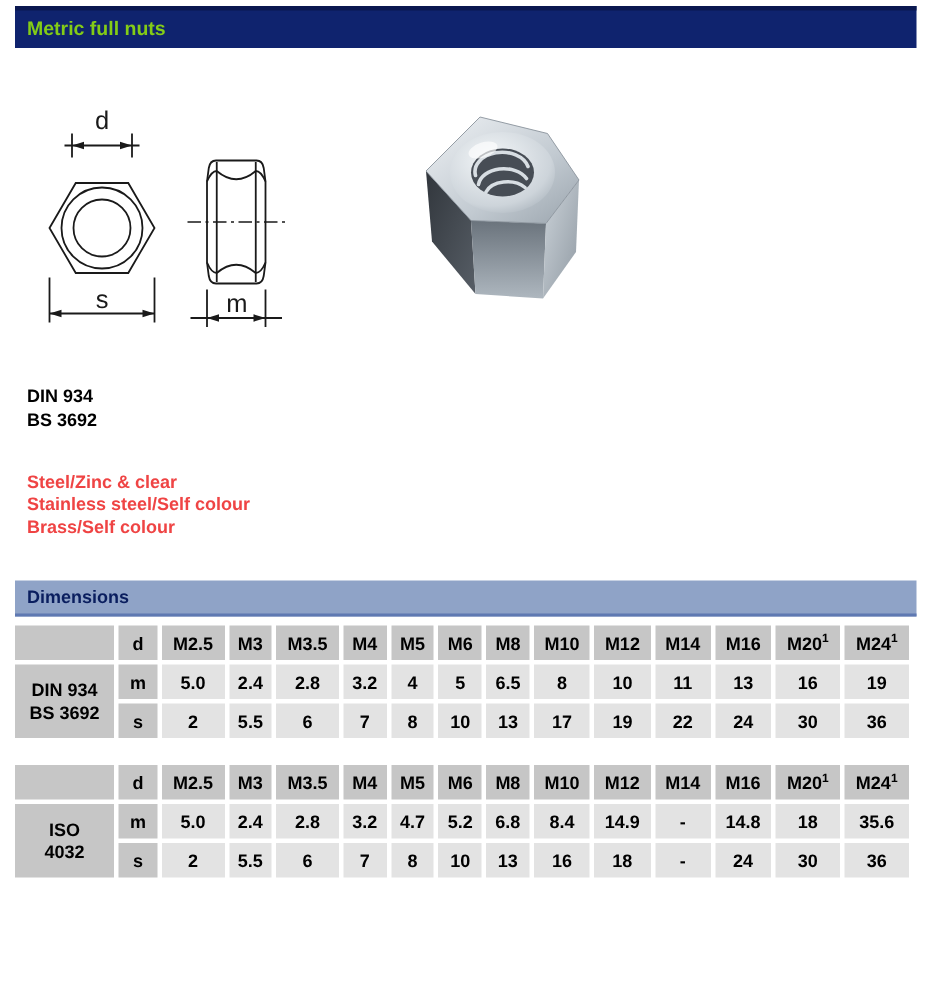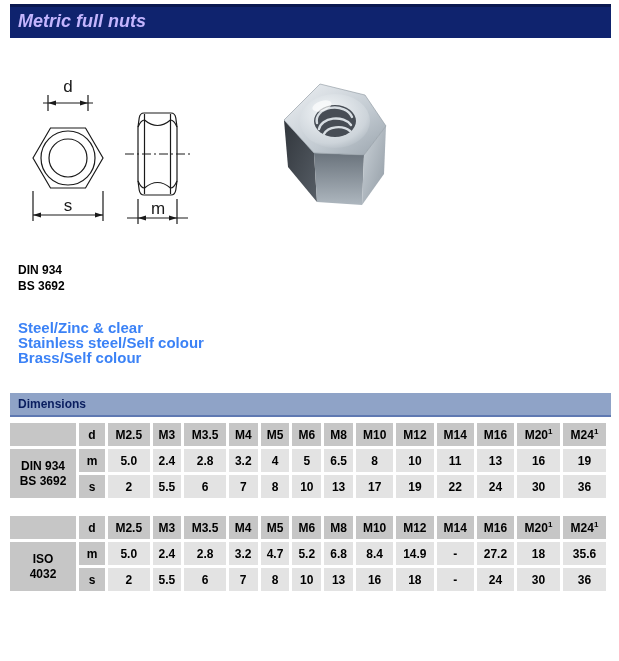--- a/index.html
+++ b/index.html
@@ -13,46 +13,45 @@
     --bar-bg: #8fa3c7;
     --bar-text: #0a1e5f;
     --bar-border: #5f79b2;
     --cell-gray: #c6c6c6;
     --cell-data: #e3e3e3;
   }
   .title-bar {
     margin: 4px 8px 0 10px;
     background: var(--navy);
     border-top: 3px solid var(--navy-dark);
-    color: #c4b5fd;
-    font-size: 18px;
+    color: #84cc16;
+    font-size: 13px;
     font-weight: bold;
     padding: 4px 8px 6px 8px;
-    font-style: italic;
   }
   .section-bar {
     margin: 0 8px 0 10px;
     background: var(--bar-bg);
     border-bottom: 2px solid var(--bar-border);
     color: var(--bar-text);
     font-size: 12px;
     font-weight: bold;
     padding: 4px 8px;
   }
   .figure-row { position: relative; height: 172px; margin-top: 40px; }
   .drawing-svg { position: absolute; left: 10px; top: 0; }
   .photo-svg { position: absolute; left: 256px; top: 2px; }
   .standards {
     margin: 12px 0 0 18px;
     font-size: 12px; font-weight: bold; line-height: 16px; color: #000;
   }
   .materials-section { margin-top: 26px; }
   .materials-list {
     margin: 16px 0 0 18px;
-    font-size: 15px; font-weight: bold; line-height: 15px; color: #3b82f6;
+    font-size: 12px; font-weight: bold; line-height: 15px; color: #ef4444;
   }
   .dims-section { margin-top: 28px; }
   table.dims {
     border-collapse: separate;
     border-spacing: 3px;
     margin: 3px 0 0 7px;
     width: 602px;
     font-size: 12px;
     font-weight: bold;
     color: #000;
@@ -275,21 +274,21 @@
           <td class="cell-data">5.0</td>
           <td class="cell-data">2.4</td>
           <td class="cell-data">2.8</td>
           <td class="cell-data">3.2</td>
           <td class="cell-data">4.7</td>
           <td class="cell-data">5.2</td>
           <td class="cell-data">6.8</td>
           <td class="cell-data">8.4</td>
           <td class="cell-data">14.9</td>
           <td class="cell-data">-</td>
-          <td class="cell-data">27.2</td>
+          <td class="cell-data">14.8</td>
           <td class="cell-data">18</td>
           <td class="cell-data">35.6</td>
         </tr>
         <tr>
           <td class="cell-key">s</td>
           <td class="cell-data">2</td>
           <td class="cell-data">5.5</td>
           <td class="cell-data">6</td>
           <td class="cell-data">7</td>
           <td class="cell-data">8</td>

